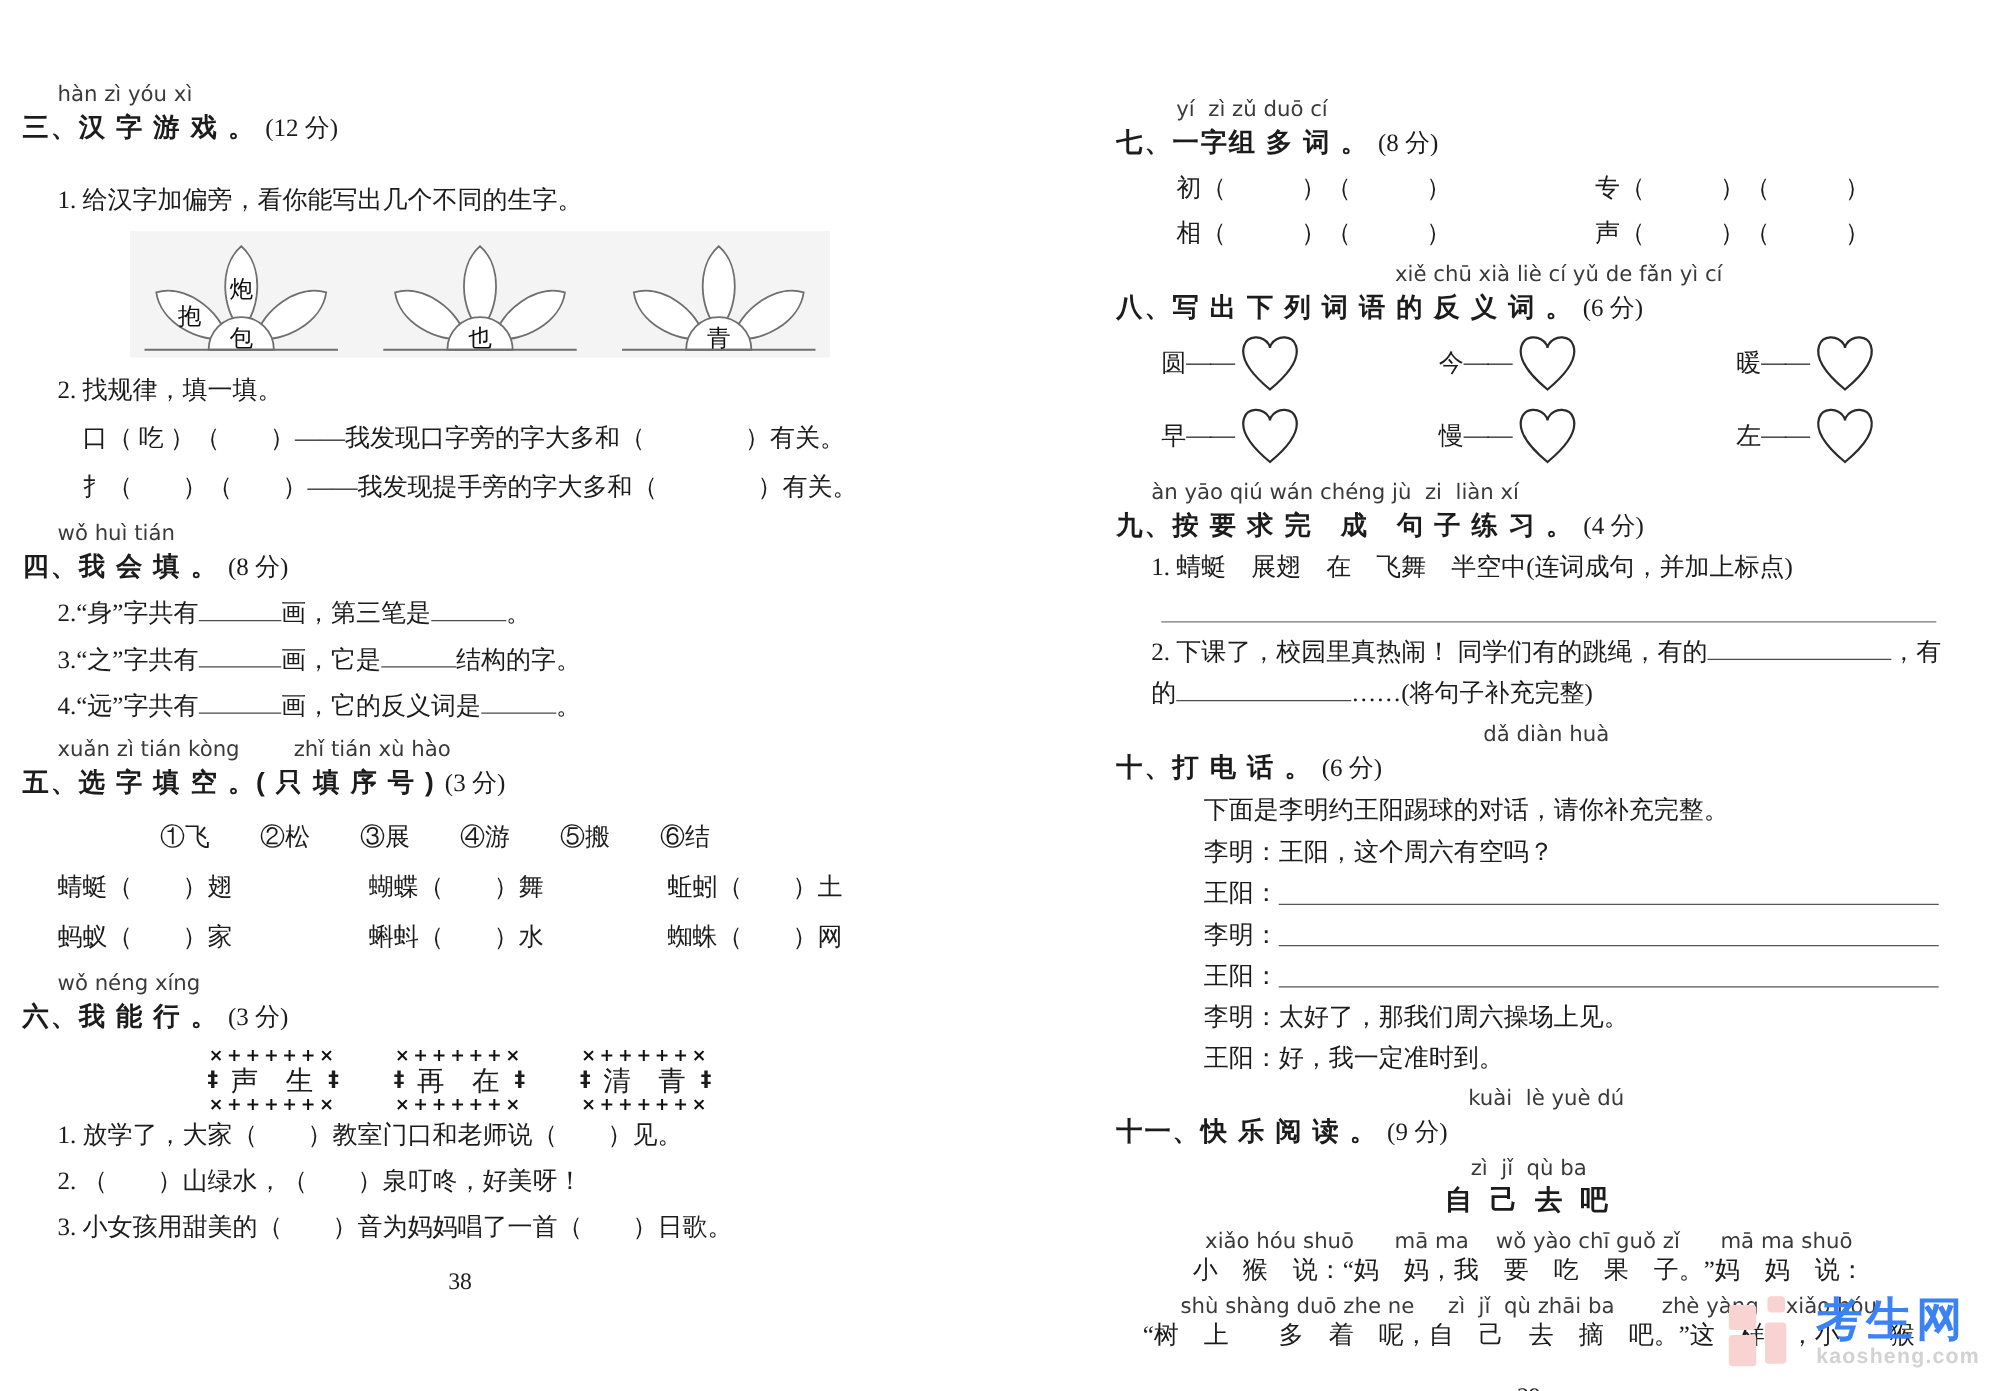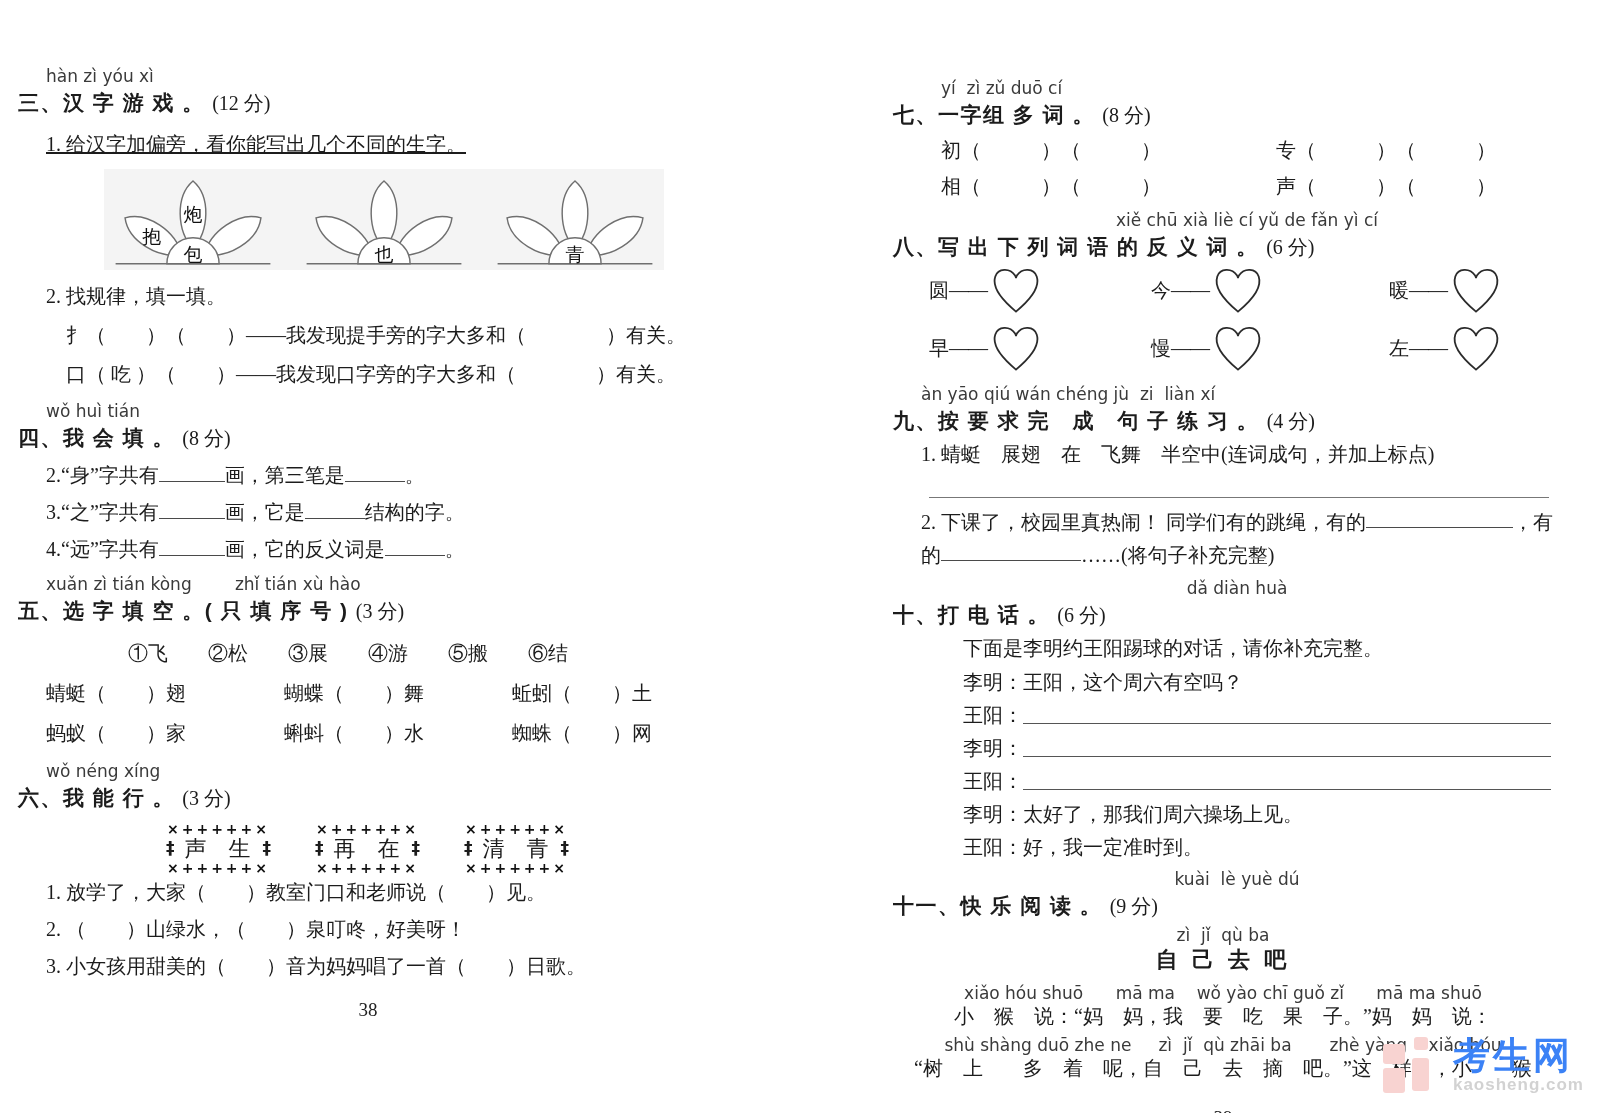--- a/index.html
+++ b/index.html
@@ -21,38 +21,38 @@
   }
   .sec-title .score{
     font-family:"Liberation Serif","DejaVu Serif",serif;
     font-weight:400;letter-spacing:0;font-size:20px;
   }
   .q{font-size:20px;line-height:25px;}
   .ind1{padding-left:28px;}
   .ind2{padding-left:48px;}
   .ind3{padding-left:70px;}
   .mt6{margin-top:6px;}  .mt8{margin-top:8px;}  .mt10{margin-top:10px;text-align:center;}
-  .mt12{margin-top:12px;}.mt14{margin-top:14px;}.mt16{margin-top:16px;text-decoration:underline;}
+  .mt12{margin-top:12px;}.mt14{margin-top:14px;}.mt16{margin-top:32px;}
   .mt18{margin-top:6px;}
 
   .blank{display:inline-block;border-bottom:1px solid #4a4a4a;height:17px;vertical-align:baseline;}
   .w66{width:66px;} .w60{width:60px;} .w140{width:140px;}
 
   
   .flower-strip{margin:12px 0 0 86px;width:544px;background:#f4f4f4;
     display:flex;justify-content:space-between;align-items:flex-end;padding:4px 8px 0 8px;}
   .flower{width:162px;height:97px;}
   .fl-petal{fill:#ffffff;stroke:#6f6f6f;stroke-width:1.6;}
   .fl-center{fill:#ffffff;stroke:#6f6f6f;stroke-width:1.6;}
   .fl-base{stroke:#6f6f6f;stroke-width:1.6;}
   .fl-txt{font-size:21px;fill:#111;text-anchor:middle;font-family:"Liberation Serif","DejaVu Serif",serif;}
 
   
   .opt-row{font-size:20px;margin-top:16px;padding-left:110px;}
-  .word-row{display:flex;margin-top:13px;font-size:20px;padding-left:28px;}
+  .word-row{display:flex;margin-top:13px;font-size:20px;padding-left:28px;gap:11px;}
   .wc1{width:238px;} .wc2{width:228px;}
 
   
   .stamp-row{display:flex;gap:44px;margin:12px 0 4px 148px;}
   .stamp{display:flex;flex-direction:column;align-items:center;}
   .stamp-edge{font-family:"DejaVu Sans",sans-serif;font-weight:700;font-size:14px;
     letter-spacing:3px;line-height:12px;white-space:pre;color:#111;}
   .stamp-mid{display:flex;align-items:center;font-size:22px;line-height:27px;}
   .stamp-side{font-size:17px;font-weight:700;font-family:"DejaVu Sans",sans-serif;}
   .stamp-char{margin:0 10px;letter-spacing:2px;}
@@ -133,22 +133,22 @@
       <path class="fl-petal" d="M90,82 C72,63 70,24 90,7 C110,24 108,63 90,82 Z"></path>
       <path class="fl-petal" d="M90,82 C72,63 70,24 90,7 C110,24 108,63 90,82 Z" transform="rotate(-57 90 97)"></path>
       <path class="fl-petal" d="M90,82 C72,63 70,24 90,7 C110,24 108,63 90,82 Z" transform="rotate(57 90 97)"></path>
       <path class="fl-center" d="M61,99 A29 29 0 0 1 119,99 Z"></path>
       <line class="fl-base" x1="4" y1="99" x2="176" y2="99"></line>
       <text class="fl-txt" x="90" y="96">青</text>
     </svg>
   </div>
 
   <div class="q ind1 mt14">2. 找规律，填一填。</div>
+  <div class="q ind2 mt14">口（ 吃 ）（　　）——我发现口字旁的字大多和（　　　　）有关。</div>
   <div class="q ind2 mt14">扌（　　）（　　）——我发现提手旁的字大多和（　　　　）有关。</div>
-  <div class="q ind2 mt14">口（ 吃 ）（　　）——我发现口字旁的字大多和（　　　　）有关。</div>
 
   <div class="pinyin ind1 mt14">wǒ huì tián</div>
   <div class="sec-title">
     <span>四、我 会 填 。</span>
     <span class="score">(8 分)</span>
   </div>
   <div class="q ind1 mt12">
     <span>2.“身”字共有</span><span class="blank w66"></span><span>画，第三笔是</span><span class="blank w60"></span><span>。</span>
   </div>
   <div class="q ind1 mt12">

